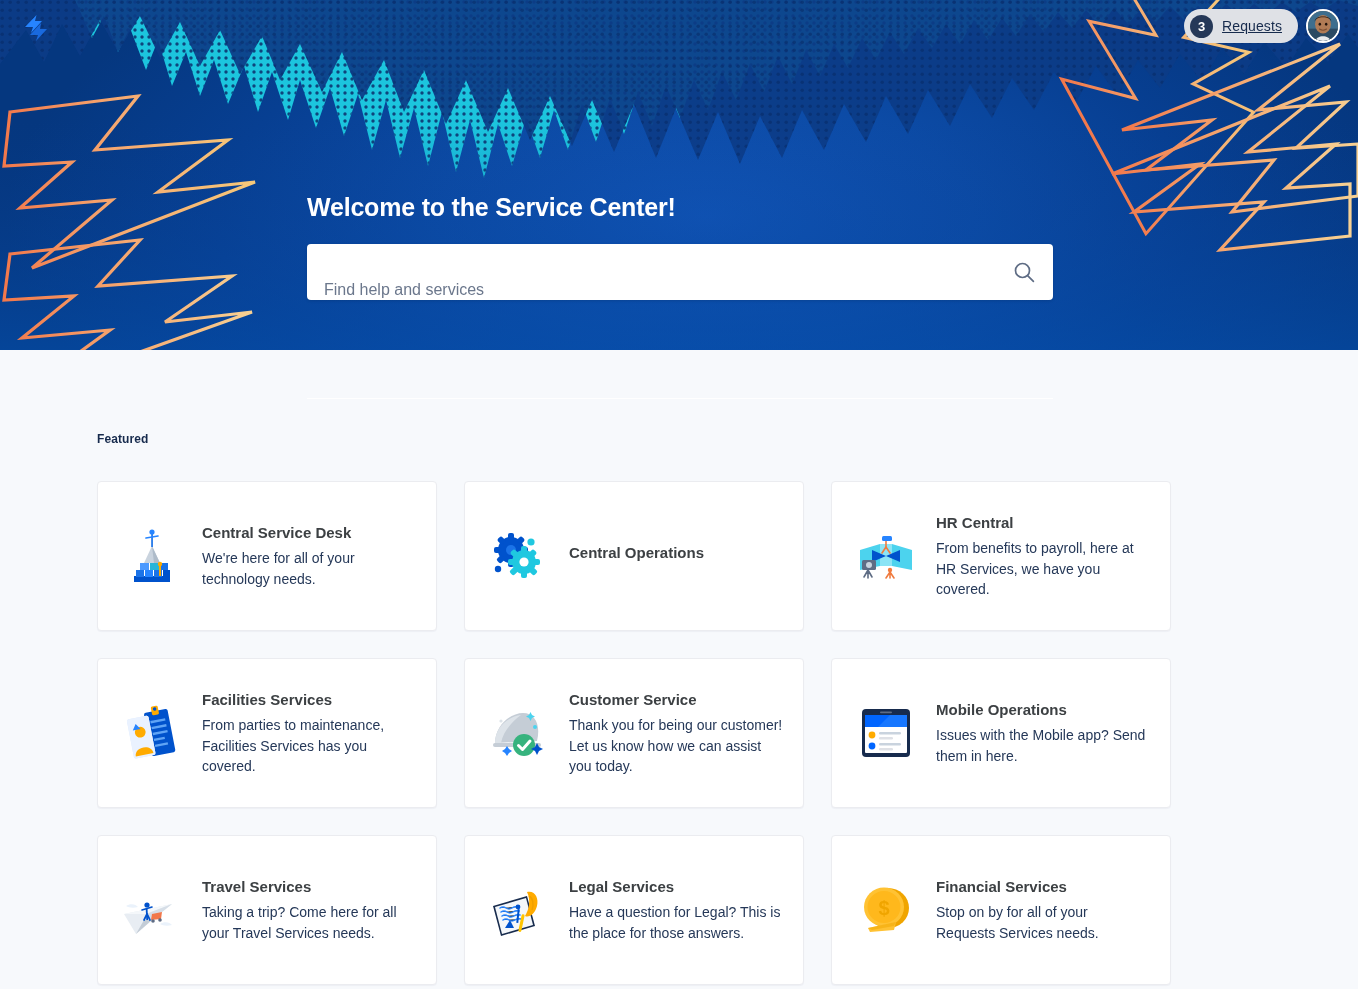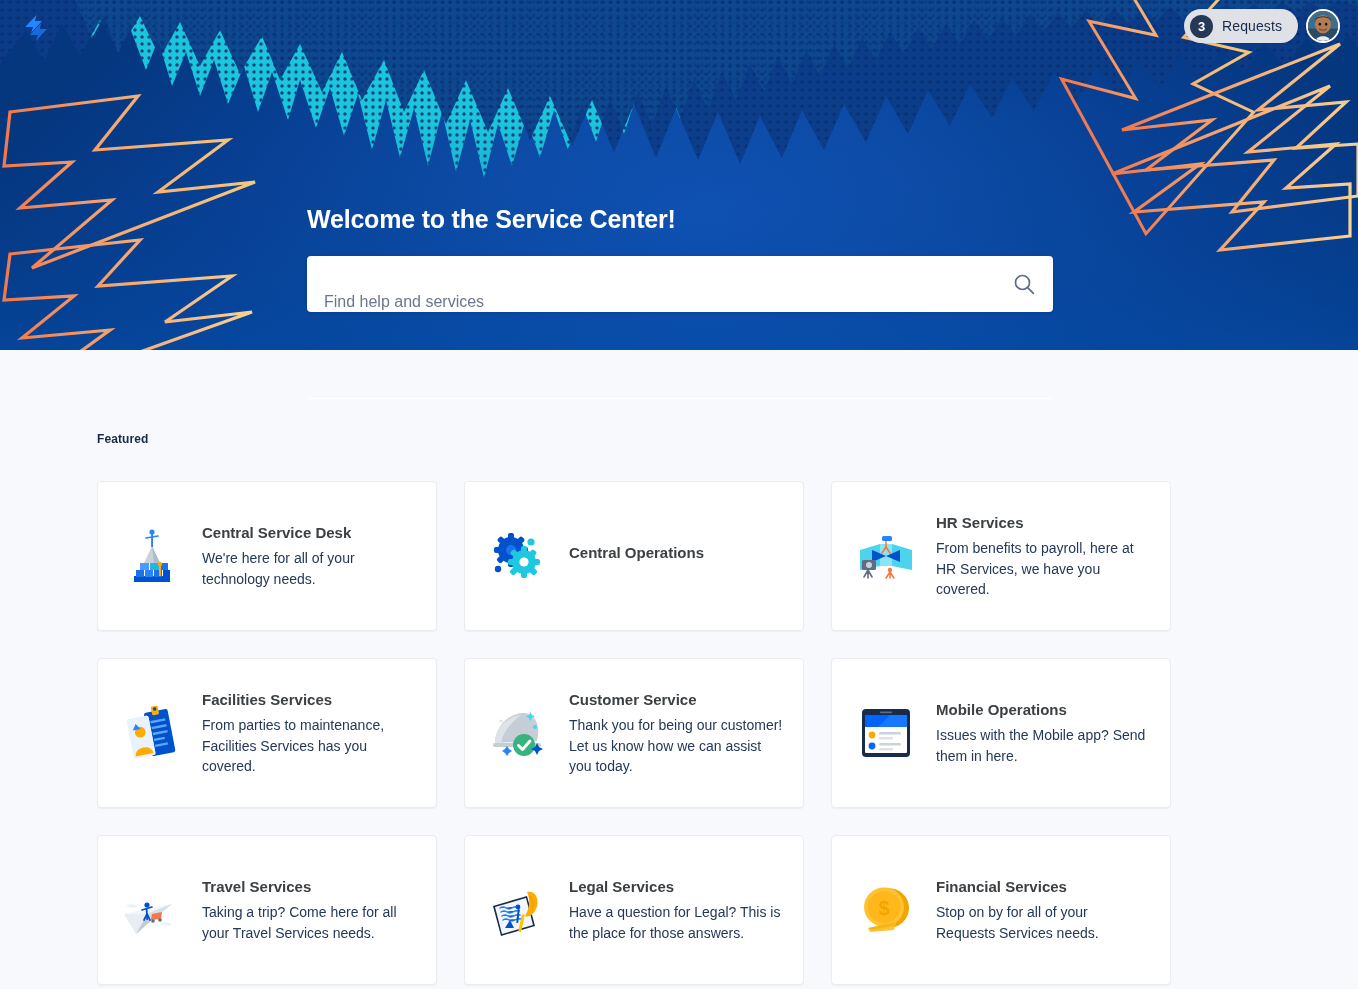--- a/index.html
+++ b/index.html
@@ -71,37 +71,38 @@
     display: flex;
     align-items: center;
     justify-content: center;
     line-height: 1;
   }
   .requests-label {
     font-size: 14px;
     color: #172B4D;
     font-weight: normal;
     letter-spacing: .1px;
+    text-decoration: underline;
   }
   .avatar {
     width: 34px;
     height: 34px;
     border-radius: 50%;
     border: 2px solid #FFFFFF;
     overflow: hidden;
     background: #6B5B4E;
     cursor: pointer;
     position: relative;
   }
   .avatar svg { display: block; width: 100%; height: 100%; }
 
   .hero-content {
     position: absolute;
     left: 307px;
-    top: 204px;
+    top: 192px;
     width: 746px;
     z-index: 5;
   }
   .hero-title {
     margin: 0 0 22px 0;
     font-size: 25px;
     font-weight: bold;
     color: #FFFFFF;
     letter-spacing: -0.2px;
     line-height: 1.2;
@@ -422,21 +423,21 @@
           <path d="M36,21 L36,27" stroke="#F07B3F" stroke-width="1.6"></path>
           <path d="M36,27 L32,33 M36,27 L40,33" stroke="#F07B3F" stroke-width="1.6" stroke-linecap="round"></path>
           <path d="M40,52 L40,58 M40,52 L36,58 M40,52 L44,58" stroke="#F07B3F" stroke-width="1.6" stroke-linecap="round"></path>
           <circle cx="40" cy="50" r="2.2" fill="#F07B3F"></circle>
           <rect x="12" y="40" width="14" height="10" rx="1.5" fill="#5E6C84"></rect>
           <circle cx="19" cy="45" r="3" fill="#C9D3DE"></circle>
           <path d="M18,50 L18,58 M18,50 L14,57 M18,50 L22,57" stroke="#5E6C84" stroke-width="1.6" stroke-linecap="round"></path>
         </svg>
       </div>
       <div class="card-body">
-        <h3 class="card-title">HR Services</h3>
+        <h3 class="card-title">HR Central</h3>
         <p class="card-desc">From benefits to payroll, here at HR Services, we have you covered.</p>
       </div>
     </div>
 
     <div class="card">
       <div class="card-icon">
         <svg viewBox="0 0 72 72" width="72" height="72">
           <g transform="rotate(-11 36 38)">
             <rect x="32" y="15" width="24" height="44" rx="2" fill="#0052CC"></rect>
             <rect x="37" y="24" width="15" height="2.4" fill="#5FA4F5"></rect>

